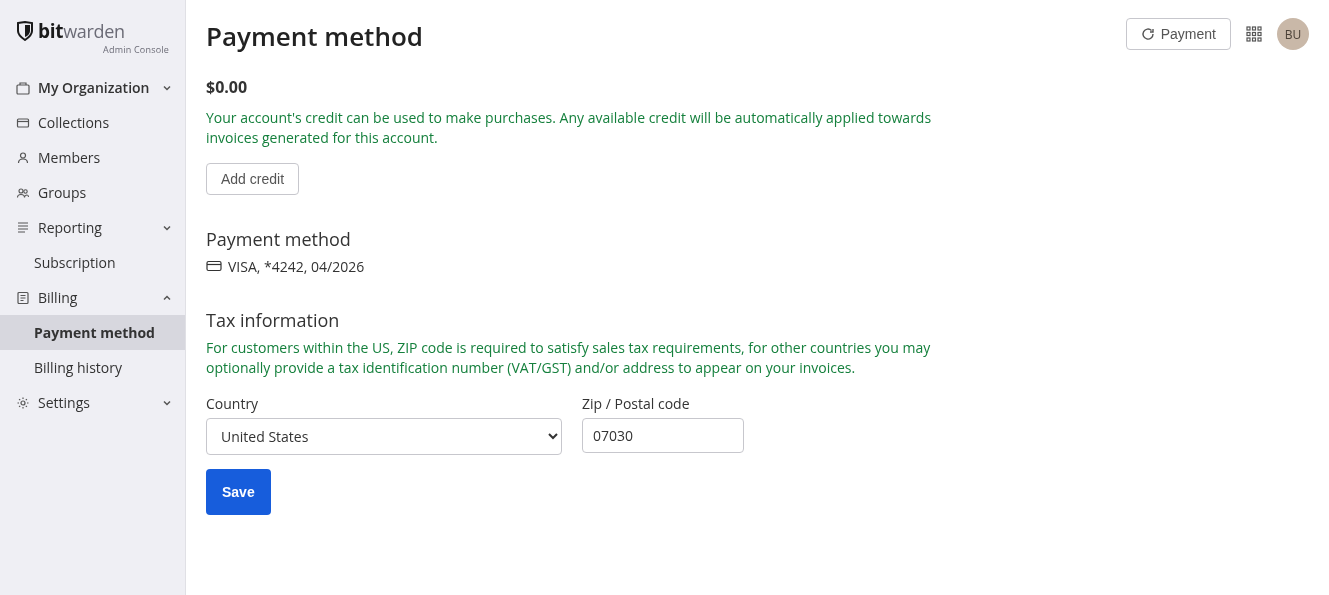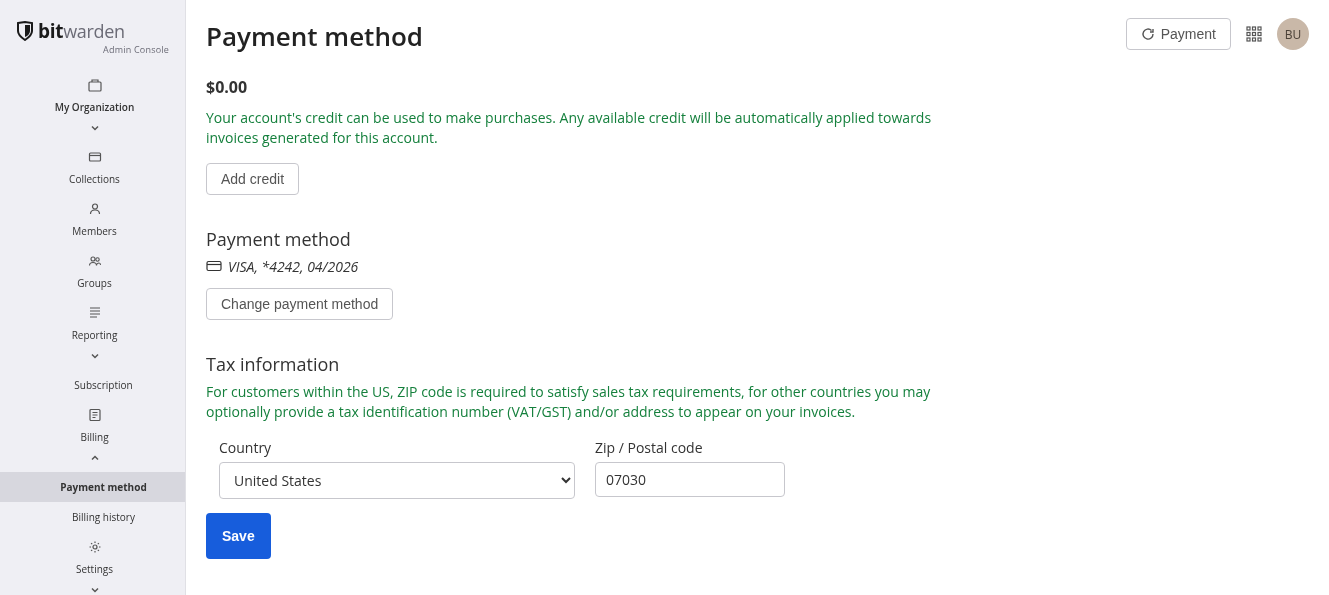--- a/index.html
+++ b/index.html
@@ -29,23 +29,22 @@
       width: 18px; height: 18px; display: inline-flex; align-items: center; justify-content: center;
     }
     .logo-bit { font-weight: 700; font-size: 19px; color: #1a1a1a; letter-spacing: -0.3px; }
     .logo-warden { font-weight: 400; font-size: 18px; color: #6b6b76; letter-spacing: -0.3px; }
     .logo-sub { font-size: 9px; color: #6b6b76; text-align: right; margin-top: -1px; letter-spacing: 0.2px; }
     .nav { display: flex; flex-direction: column; padding-top: 4px; }
     .nav-item {
       display: flex; align-items: center;
       padding: 8px 12px 8px 16px;
       color: #333; cursor: pointer;
-      font-size: 10px;
+      font-size: 14px;
       gap: 8px;
-      flex-direction: column;
     }
     .nav-item.bold { font-weight: 600; }
     .nav-item.sub { padding-left: 34px; font-weight: 400; }
     .nav-item.active { background: #d7d7de; font-weight: 700; }
     .nav-icon { width: 14px; height: 14px; display: inline-flex; align-items: center; justify-content: center; color: #555; flex-shrink: 0; }
     .nav-label { flex: 1; }
     .chev { width: 12px; height: 12px; color: #555; }
     .main {
       flex: 1;
       padding: 18px 20px 20px 20px;
@@ -66,31 +65,31 @@
     .apps-icon { color: #555; cursor: pointer; display: inline-flex; }
     .avatar {
       width: 32px; height: 32px; border-radius: 50%; background: #c9b8a8;
       display: inline-flex; align-items: center; justify-content: center;
       font-size: 12px; color: #4a4036; cursor: pointer; font-weight: 500;
     }
     .section { margin-bottom: 32px; max-width: 760px; }
     .section h2 { font-size: 18px; font-weight: 500; color: #333; margin-bottom: 6px; }
     .credit-amount { font-size: 16px; font-weight: 700; margin-bottom: 10px; }
     .desc { font-size: 14px; color: #15803d; line-height: 1.45; margin-bottom: 14px; }
-    .card-row { display: flex; align-items: center; gap: 6px; margin-bottom: 12px; color: #333; font-style: italic; }
-    .form-row { display: flex; gap: 20px; margin-bottom: 14px; margin-left: 13px; }
+    .card-row { display: flex; align-items: center; gap: 6px; margin-bottom: 24px; color: #333; }
+    .form-row { display: flex; gap: 20px; margin-bottom: 14px; }
     .form-group { display: flex; flex-direction: column; }
     .form-group label { font-size: 14px; color: #333; margin-bottom: 5px; }
     .select, .text-input {
       border: 1px solid #c7c7cd; border-radius: 4px; background: #fff;
       padding: 7px 10px; font-size: 14px; color: #333;
       font-family: inherit;
     }
     .select { width: 356px; }
-    .text-input { width: 190px; }
+    .text-input { width: 162px; }
     .btn-primary {
       background: #175ddc; color: #fff; border: none; border-radius: 4px;
       padding: 15px 16px; font-size: 14px; font-weight: 600; cursor: pointer;
     }
     svg { display: block; }
   </style>
 </head>
 <body>
 
 <div class="app">
@@ -250,21 +249,20 @@
       <h2>Payment method</h2>
       <div class="card-row">
         <span>
           <svg width="16" height="14" viewBox="0 0 16 14">
               <rect x="1" y="2.5" width="14" height="9" rx="1.5" fill="none" stroke="#333" stroke-width="1.2"></rect>
               <path d="M1 5.5 L15 5.5" stroke="#333" stroke-width="1.2"></path>
             </svg>
         </span>
         <span>VISA, *4242, 04/2026</span>
       </div>
-      <button class="btn-outline">Change payment method</button>
     </section>
 
     <section class="section">
       <h2>Tax information</h2>
       <p class="desc" style="margin-bottom:16px;">For customers within the US, ZIP code is required to satisfy sales tax requirements, for other countries you may optionally provide a tax identification number (VAT/GST) and/or address to appear on your invoices.</p>
       <div class="form-row">
         <div class="form-group">
           <label>Country</label>
           <select class="select">
             <option>United States</option>

